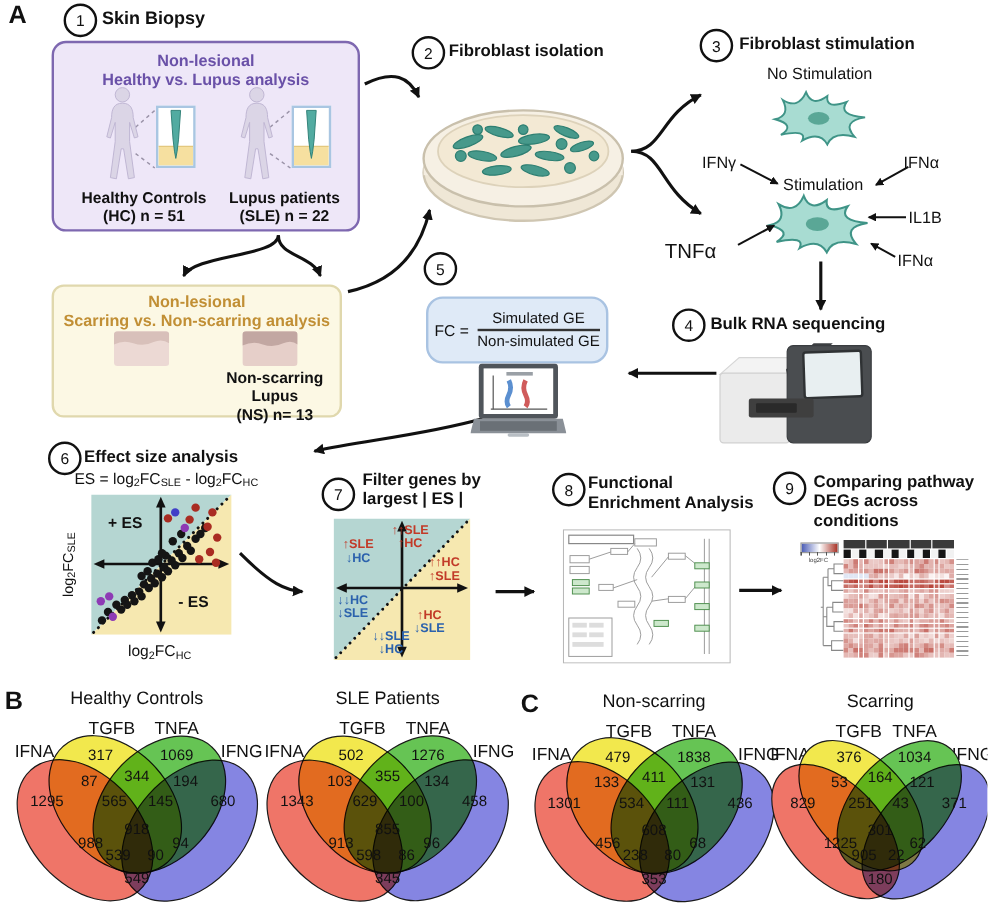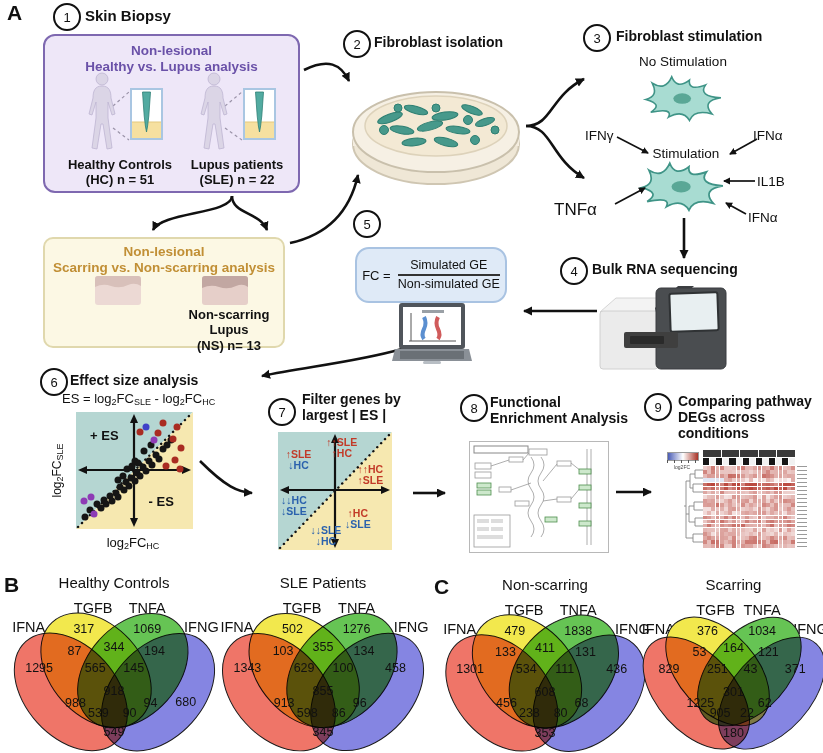--- a/index.html
+++ b/index.html
@@ -875,21 +875,21 @@
     <span class="vlab" style="left:9%;top:45px">IFNA</span>
     <span class="vlab" style="left:92%;top:45px">IFNG</span>
     <div class="varea" style="top:37px;height:142px">
       <div class="ve e-ifna" style="background: rgb(239, 117, 104);"></div>
       <div class="ve e-tgfb" style="background: rgb(242, 232, 77);"></div>
       <div class="ve e-tnfa" style="background: rgb(102, 196, 84);"></div>
       <div class="ve e-ifng" style="background: rgb(133, 133, 226);"></div>
     <span class="vnum" style="left: 14%; top: 40%;">1295</span>
         <span class="vnum" style="left: 35.5%; top: 12.5%;">317</span>
         <span class="vnum" style="left: 66%; top: 12.5%;">1069</span>
-        <span class="vnum" style="left: 84.5%; top: 40%; margin-top: 34px;">680</span>
+        <span class="vnum" style="left: 84.5%; top: 40%;">680</span>
         <span class="vnum" style="left: 31%; top: 28%;">87</span>
         <span class="vnum" style="left: 50%; top: 25%;">344</span>
         <span class="vnum" style="left: 69.5%; top: 28%;">194</span>
         <span class="vnum" style="left: 41%; top: 40%;">565</span>
         <span class="vnum" style="left: 59.5%; top: 40%;">145</span>
         <span class="vnum" style="left: 50%; top: 56.5%;">918</span>
         <span class="vnum" style="left: 31.5%; top: 64.5%;">988</span>
         <span class="vnum" style="left: 67.5%; top: 64.5%;">94</span>
         <span class="vnum" style="left: 42.5%; top: 71.5%;">539</span>
         <span class="vnum" style="left: 57.5%; top: 71.5%;">90</span>

